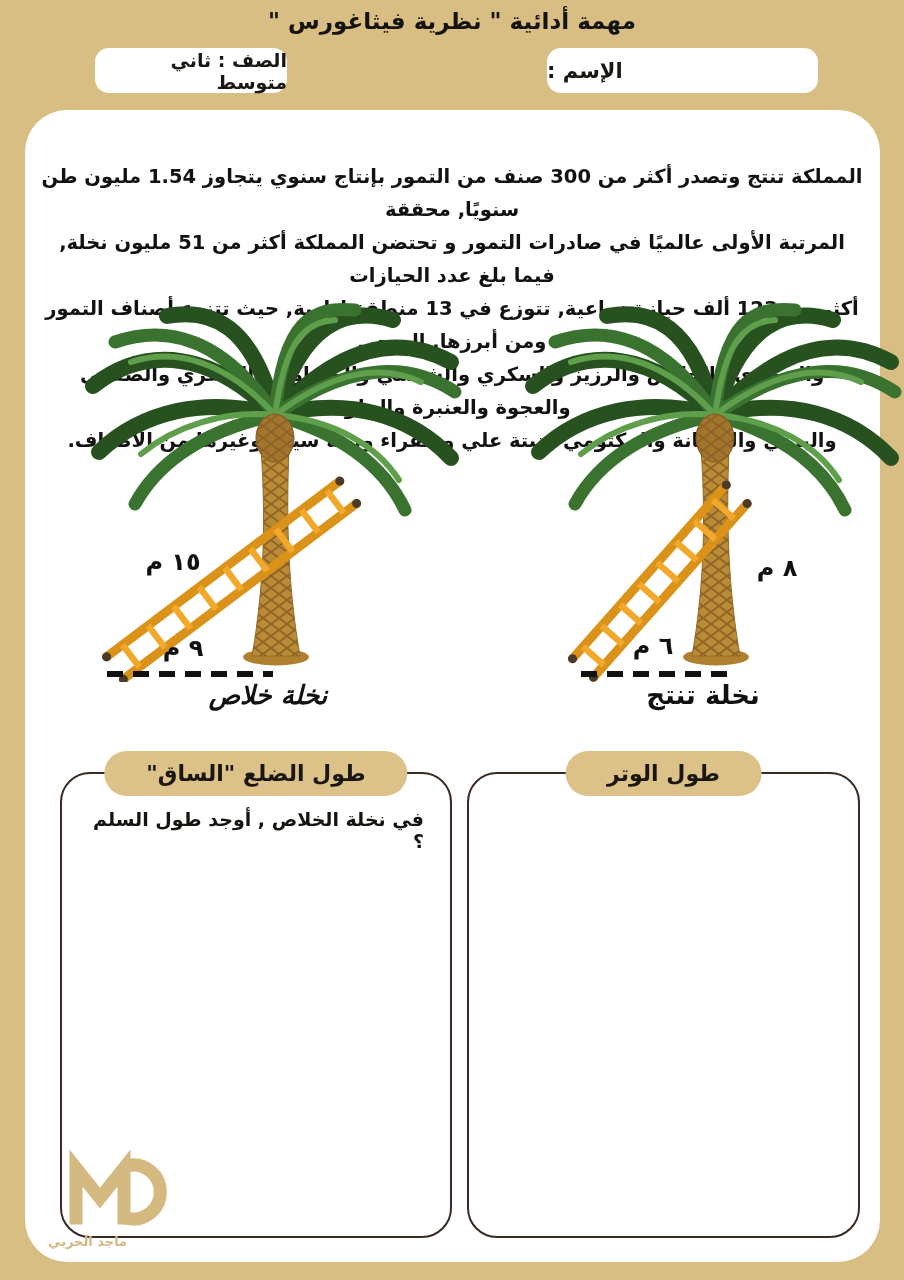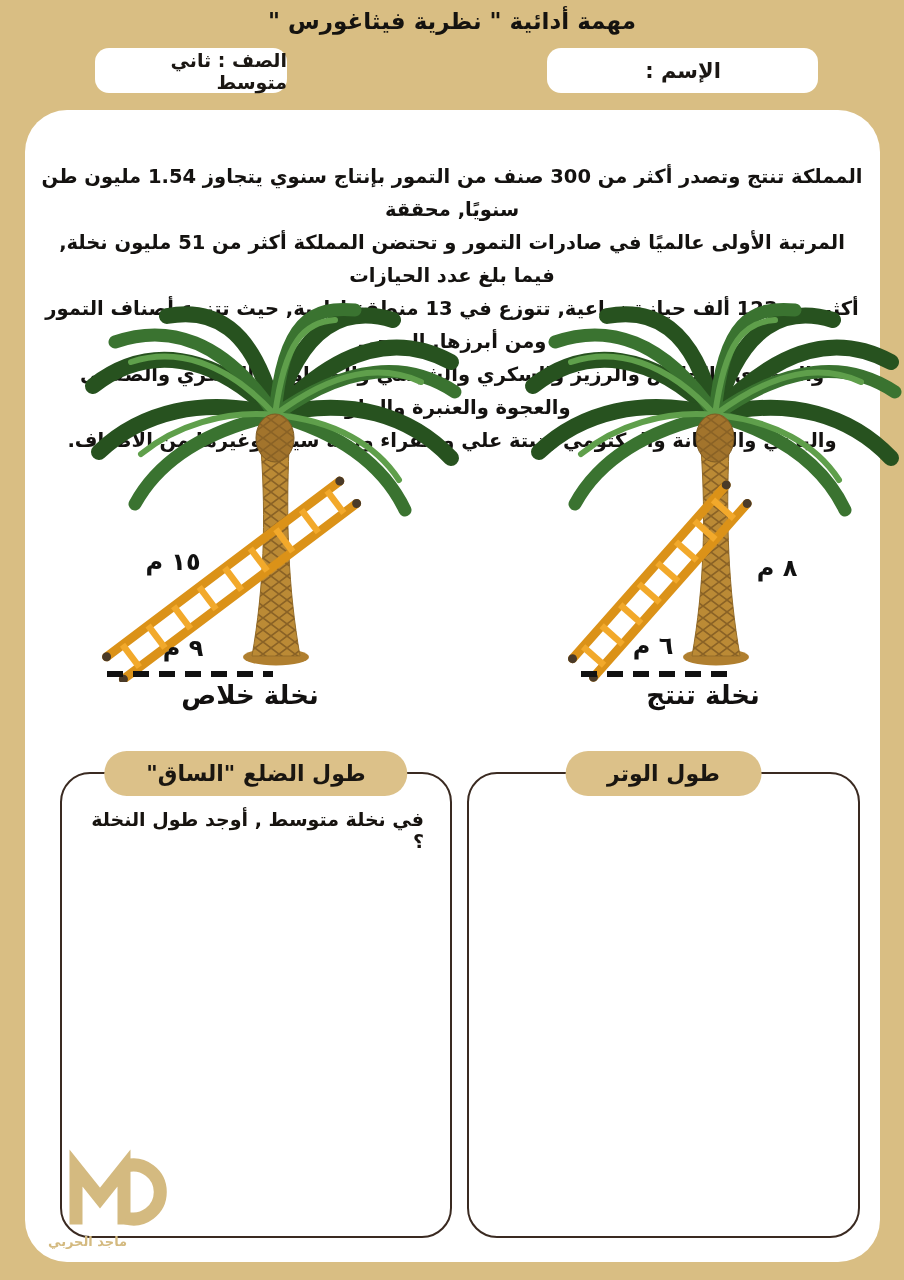--- a/index.html
+++ b/index.html
@@ -4,39 +4,39 @@
 <style>
   * { margin:0; padding:0; box-sizing:border-box; }
   body { font-family:"DejaVu Sans", sans-serif; }
   .page { position:relative; width:904px; height:1280px; background:#d9be83; overflow:hidden; direction:rtl; }
 
   .top-title { position:absolute; top:8px; left:0; width:100%; text-align:center;
     font-size:23px; font-weight:700; color:#151310; }
 
   .field-box { position:absolute; top:48px; height:45px; background:#ffffff; border-radius:14px;
     display:flex; align-items:center; font-weight:700; color:#1b1713; }
-  .name-box { left:547px; width:271px; font-size:21px; justify-content:center; padding-right:18px;padding-left:19px; }
+  .name-box { left:547px; width:271px; font-size:21px; justify-content:flex-end; padding-right:18px; }
   .class-box { left:95px; width:192px; font-size:19px; justify-content:center; }
 
   .card { position:absolute; left:25px; top:110px; width:855px; height:1152px;
     background:#ffffff; border-radius:42px; }
 
   .section-title { position:absolute; left:25px; top:122px; width:855px; text-align:center;
     font-size:25px; font-weight:700; color:#131110; text-decoration:underline; text-underline-offset:6px; }
 
   .paragraph { position:absolute; left:40px; top:160px; width:824px; direction:rtl; }
   .paragraph div { text-align:center; font-size:19.5px; font-weight:700; color:#141210; line-height:33px; }
 
   .fig { position:absolute; top:300px; width:430px; height:382px; }
   .fig-left { left:55px; }
   .fig-right { left:495px; }
 
   .caption { position:absolute; top:680px; width:230px; text-align:center;
     font-size:26px; font-weight:700; color:#131110; }
-  .caption-left { left:135px; }
+  .caption-left { left:153px;font-style:italic; }
   .caption-right { left:588px; }
 
   .answer-box { position:absolute; top:772px; height:466px; background:#ffffff;
     border:2.5px solid #3a2a21; border-radius:30px; }
   .answer-box-left { left:60px; width:392px; }
   .answer-box-right { left:467px; width:393px;padding-left:8px; }
 
   .pill { position:absolute; top:-23px; left:50%; transform:translateX(-50%);
     background:#dcc189; border-radius:23px; height:45px; line-height:45px;
     padding:0 42px; font-size:22px; font-weight:700; color:#1a1611; white-space:nowrap; }
@@ -196,21 +196,21 @@
     <line x1="86" y1="374" x2="232" y2="374" stroke="#111111" stroke-width="6" stroke-dasharray="16 10"></line>
     <text x="282" y="276" text-anchor="middle" font-size="24" font-weight="700" fill="#111" style="direction:rtl">٨ م</text>
     <text x="158" y="354" text-anchor="middle" font-size="24" font-weight="700" fill="#111" style="direction:rtl">٦ م</text>
   </svg>
 
   <div class="caption caption-left">نخلة خلاص</div>
   <div class="caption caption-right">نخلة تنتج</div>
 
   <div class="answer-box answer-box-left">
     <div class="pill">طول الضلع "الساق"</div>
-    <div class="question">في نخلة متوسط , أوجد طول النخلة ؟</div>
+    <div class="question">في نخلة الخلاص , أوجد طول السلم ؟</div>
   </div>
   <div class="answer-box answer-box-right">
     <div class="pill">طول الوتر</div>
   </div>
 
   <div class="logo">
     <svg width="140" height="82" viewBox="0 0 140 82">
       <path d="M28 72 V22 L52 52 L76 22 V72" fill="none" stroke="#d4ba80" stroke-width="13" stroke-linecap="square"></path>
       <path d="M78 20 A 27 27 0 1 1 78 72" fill="none" stroke="#d4ba80" stroke-width="13"></path>
     </svg>

